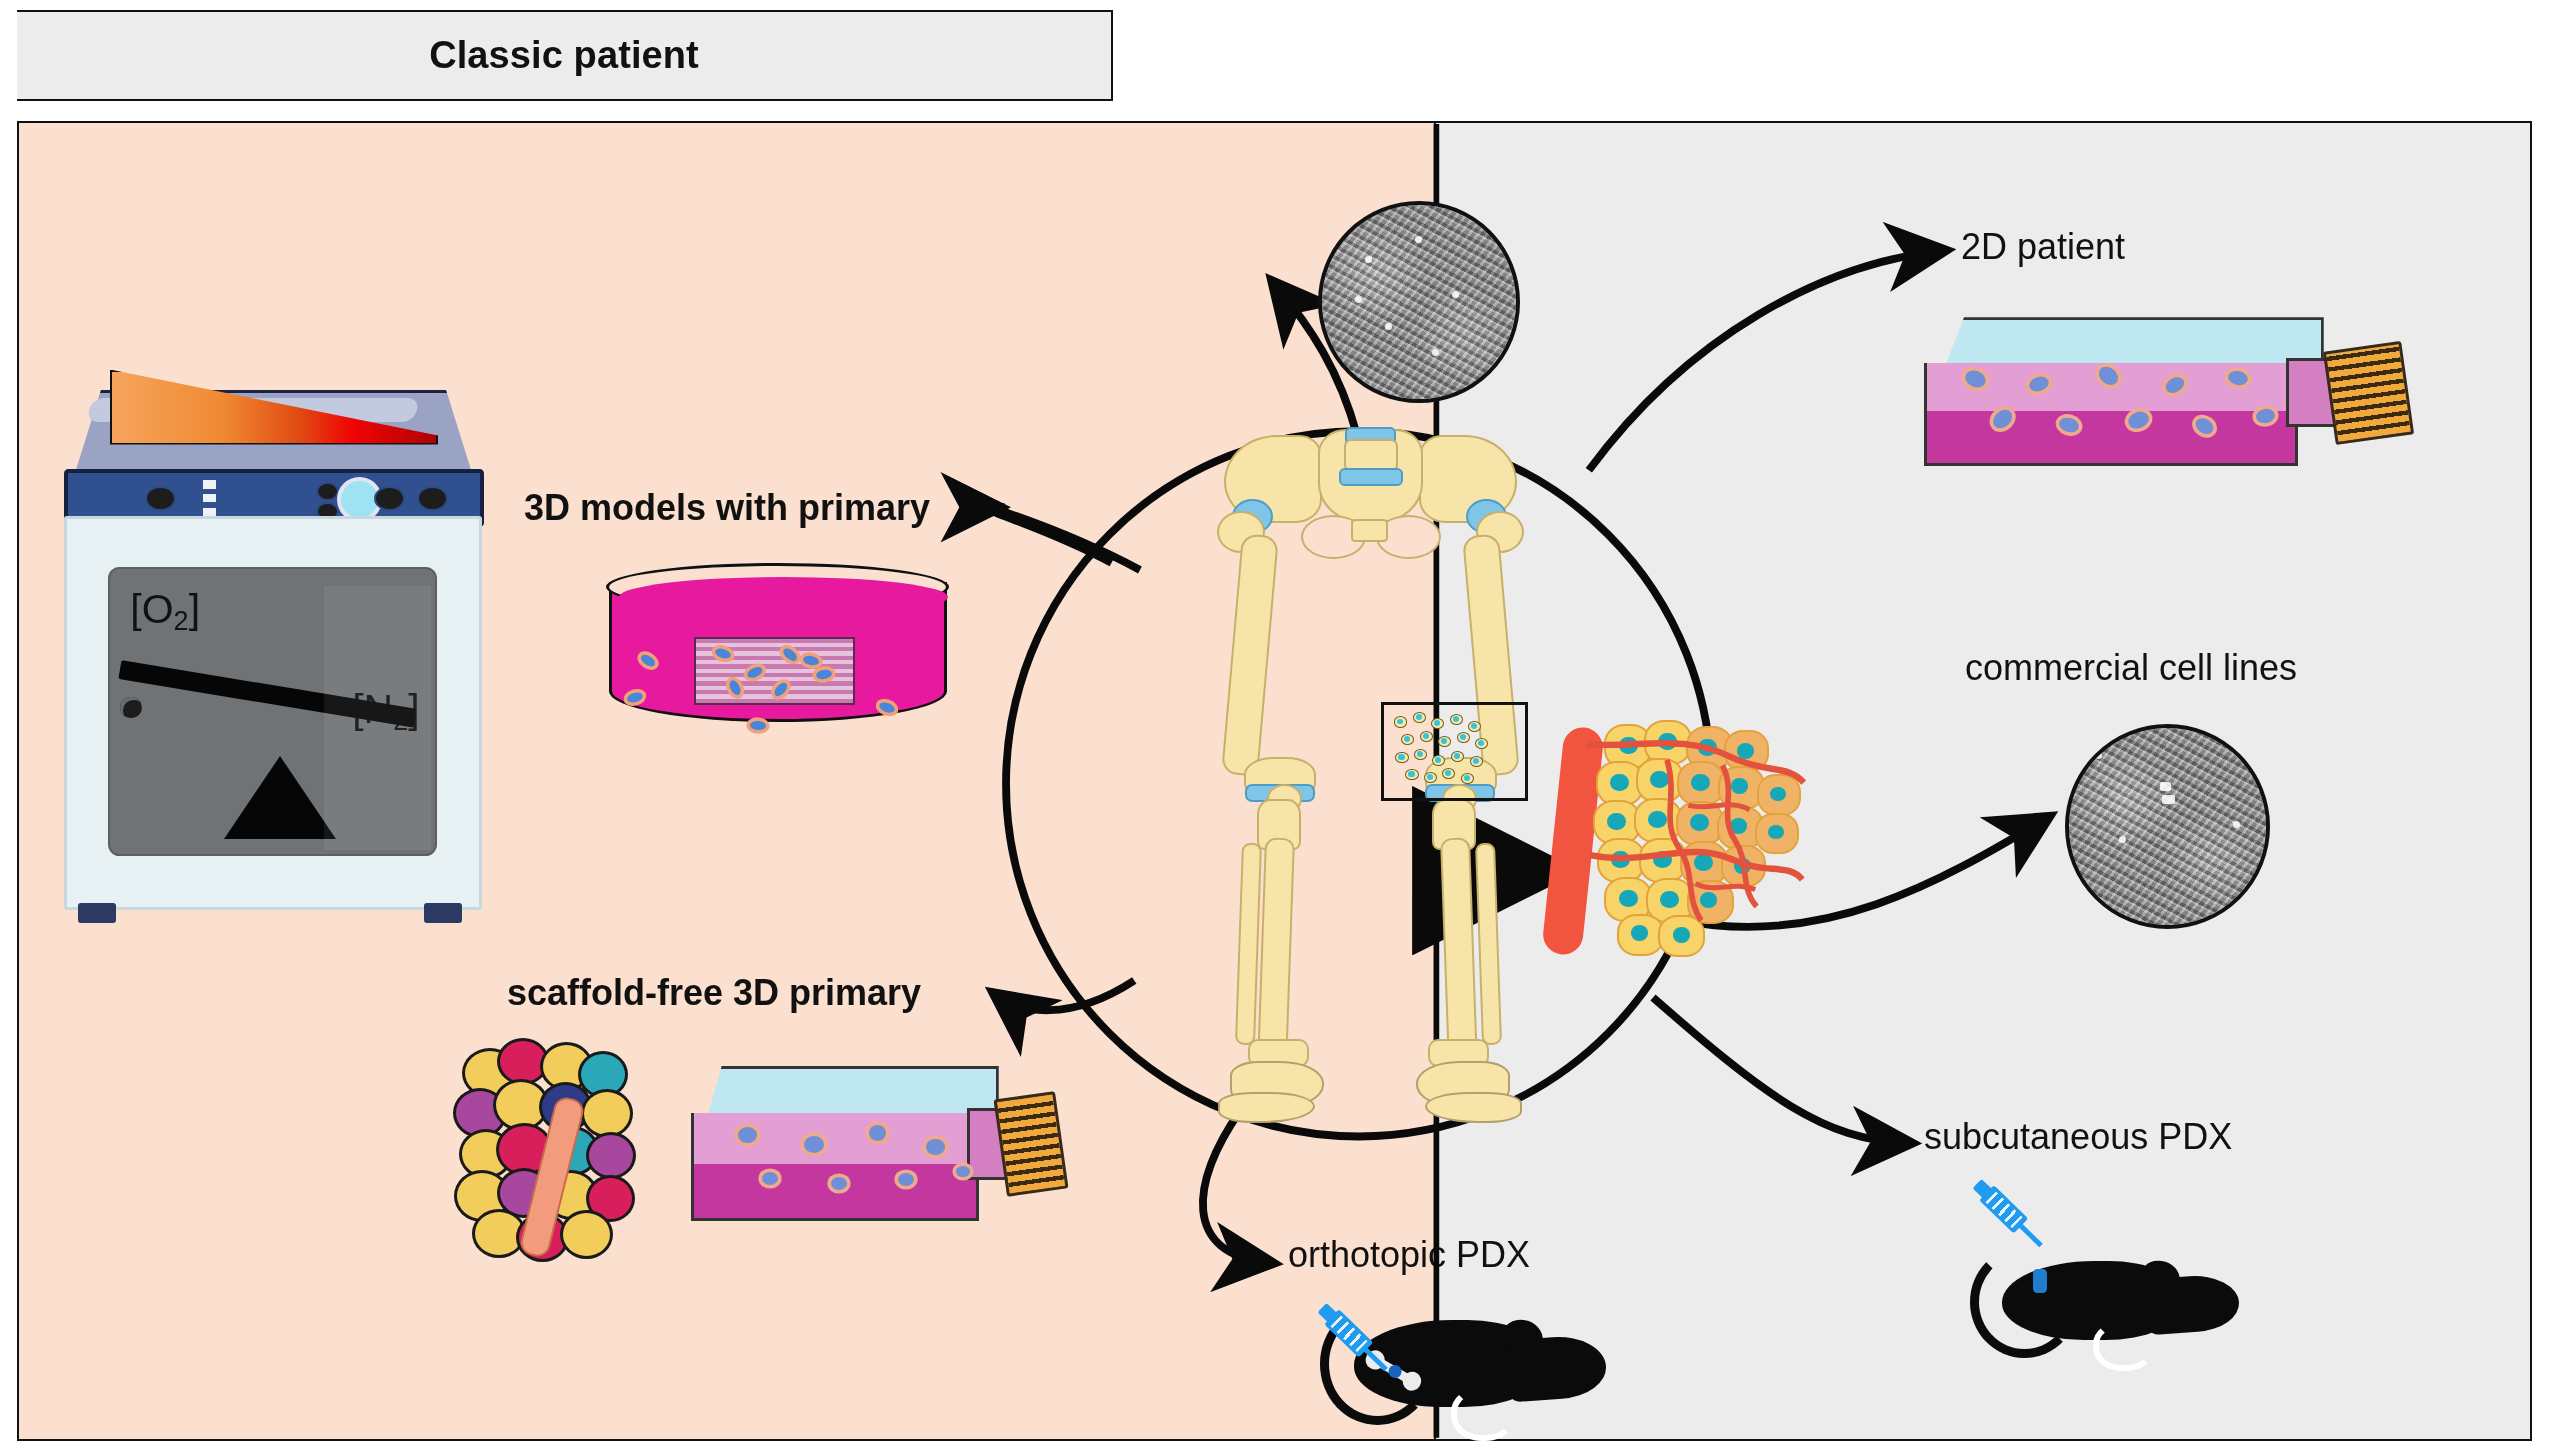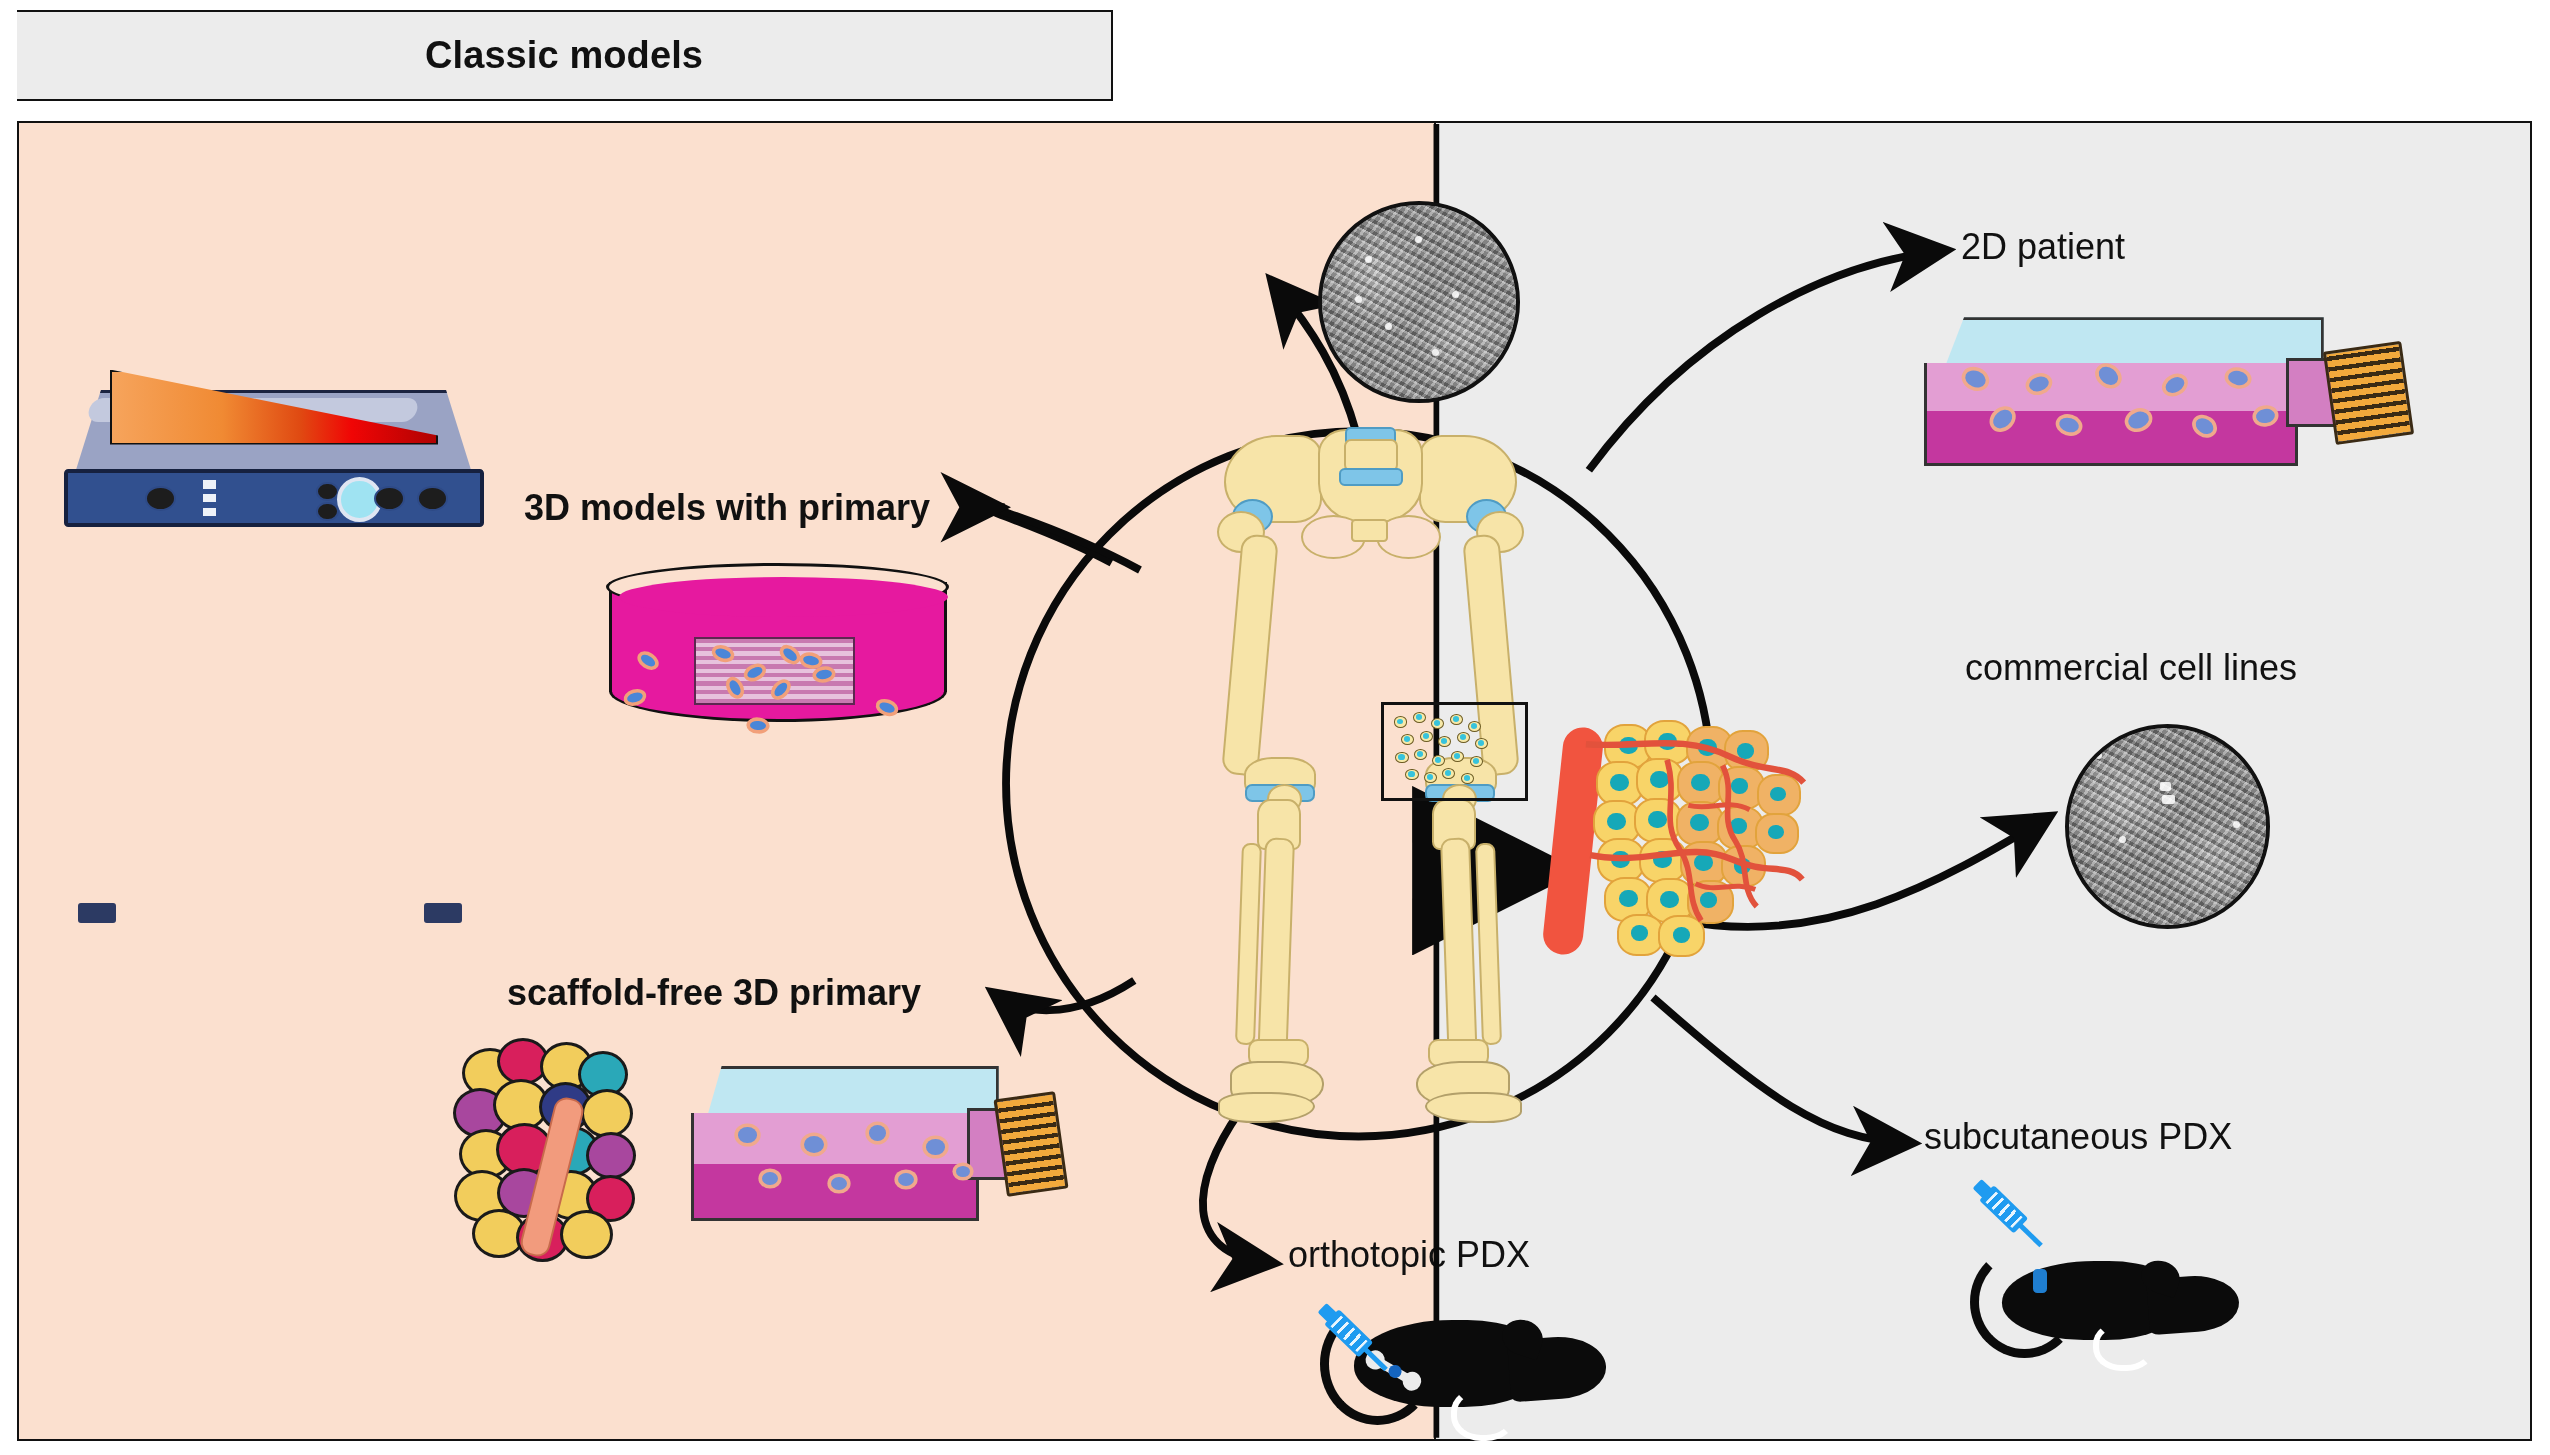--- a/index.html
+++ b/index.html
@@ -157,21 +157,21 @@
   .m-bone .dot{position:absolute;left:26px;top:2.9px;width:13px;height:13px;background:#1565c0;border-radius:50%;}
   .m-spot{position:absolute;width:14.3px;height:24px;background:#1f7ed0;border-radius:4.3px;}
 </style>
 </head>
 <body>
 
 <div class="figure">
 
   <div class="header-row">
     <div class="hdr hdr-classic">
-      <span>Classic models</span>
+      <span>Classic patient</span>
     </div>
   </div>
 
   <div class="body-row">
     <div class="panel panel-new"></div>
     <div class="panel panel-classic"></div>
   </div>
 
   <div class="stage">
 
@@ -232,20 +232,29 @@
             <i></i>
             <i></i>
           </span>
         <span class="knob sm"></span>
         <span class="knob sm2"></span>
         <span class="lamp"></span>
         <span class="knob k2"></span>
         <span class="knob k3"></span>
       </div>
 
+      <div class="inc-body">
+        <div class="inc-window">
+          <div class="o2"><span>[O</span><span class="sub">2</span><span>]</span></div>
+          <div class="n2"><span>[N</span><span class="sub">2</span><span>]</span></div>
+          <div class="beam"></div>
+          <div class="fulcrum"></div>
+          <div class="screw"></div>
+        </div>
+      </div>
       <div class="inc-feet">
           <i class="f1"></i>
           <i class="f2"></i>
         </div>
     </div>
 
     <div id="dish">
       <div class="dish-wall"></div>
       <div class="dish-rim">
         <div class="dish-liq"></div>

